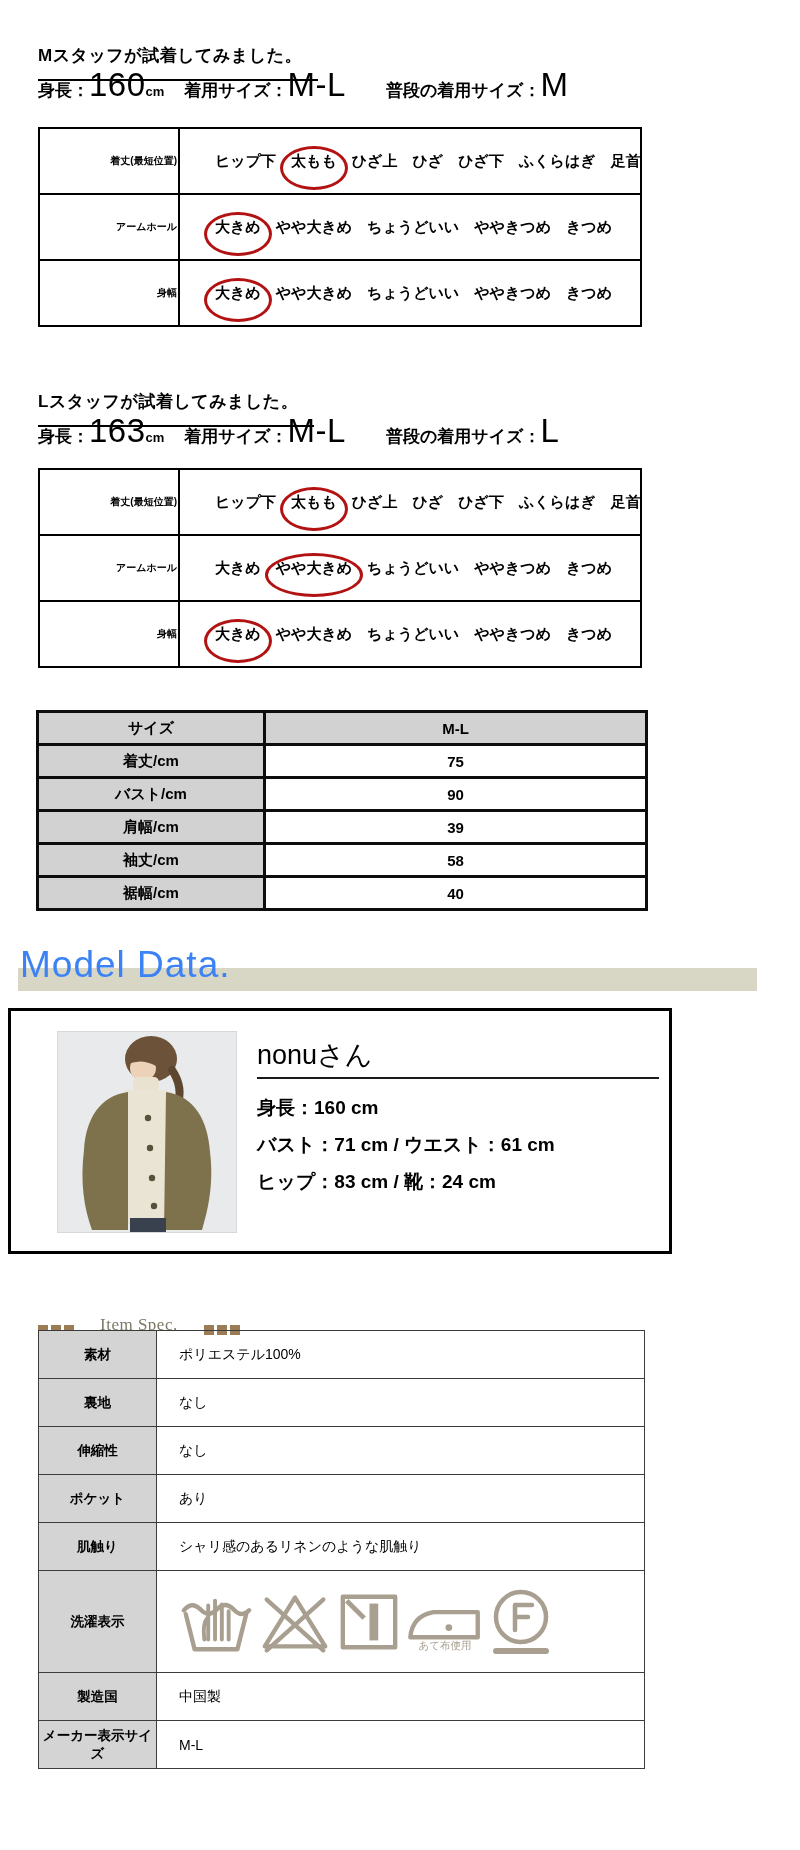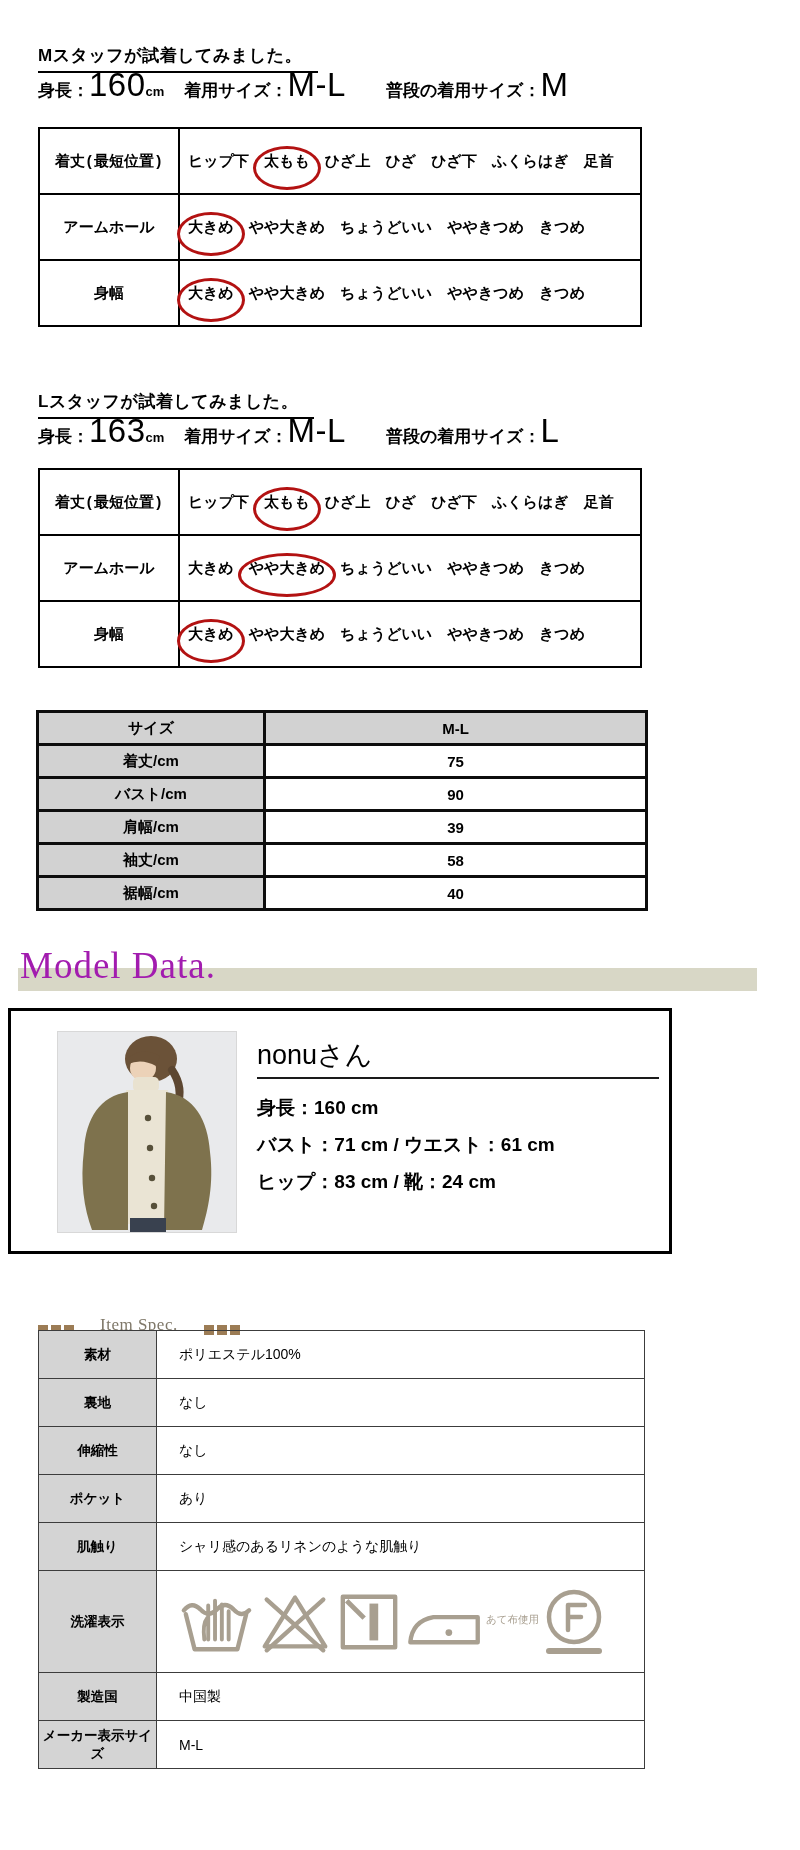--- a/index.html
+++ b/index.html
@@ -1,66 +1,66 @@
 <!DOCTYPE html>
 <html lang="ja"><head>
 <meta charset="utf-8">
 <style>
   html,body{margin:0;padding:0;background:#fff;}
   .page{position:relative;width:800px;height:1850px;background:#fff;overflow:hidden;
         font-family:"Liberation Sans","DejaVu Sans",sans-serif;color:#000;}
 
   
   .fit-heading{position:absolute;left:38px;font-size:17px;font-weight:bold;letter-spacing:.5px;
-               border-bottom:2px solid #000;padding:0 16px 4px 0;}
+               border-bottom:2px solid #000;padding:0 16px 12px 0;}
   .stats{position:absolute;left:38px;display:flex;align-items:baseline;white-space:nowrap;}
   .stats .lbl{font-size:17px;font-weight:bold;}
   .stats .big{font-size:33px;font-weight:normal;letter-spacing:.5px;}
   .stats .unit{font-size:13px;font-weight:bold;}
   .g1{display:inline-block;width:20px;} .g2{display:inline-block;width:40px;}
 
   
   .fit-table{position:absolute;left:38px;width:604px;border-collapse:collapse;table-layout:fixed;}
   .fit-table td{border:2.5px solid #000;height:62px;vertical-align:middle;}
-  .fit-label{text-align:center;font-weight:bold;font-size:15px;font-family:Liberation Mono, monospace;}
-  .fit-options{padding-left:8px;white-space:nowrap;}
+  .fit-label{text-align:right;font-weight:bold;font-size:10px;}
+  .fit-options{padding-left:35px;white-space:nowrap;}
   .fit-options span{font-size:15px;font-weight:bold;margin-right:15px;position:relative;display:inline-block;}
   .circled::after{content:"";position:absolute;left:-11px;right:-11px;top:-6px;bottom:-19px;
                   border:3.5px solid #b31212;border-radius:50%;pointer-events:none;}
 
   
   .size-table{position:absolute;top:710px;left:36px;width:612px;border-collapse:collapse;table-layout:fixed;}
   .size-table td{border:3px solid #0d0d0d;text-align:center;font-size:15px;font-weight:bold;height:28px;}
   .size-table td.shade{background:#d2d2d2;}
 
   
   .model-heading{position:absolute;top:944px;left:0;width:757px;height:50px;}
   .model-band{position:absolute;top:24px;left:18px;width:739px;height:23px;background:#d8d7c6;}
-  .model-title{position:absolute;top:0;left:20px;font-family:Liberation Serif, serif;
-               font-size:37px;letter-spacing:1px;color:#a21caf;}
+  .model-title{position:absolute;top:0;left:20px;font-family:Liberation Sans, sans-serif;
+               font-size:37px;letter-spacing:1px;color:#3b82f6;}
   .model-box{position:absolute;top:1008px;left:8px;width:658px;height:240px;border:3px solid #000;background:#fff;}
   .model-photo{position:absolute;left:46px;top:20px;width:178px;height:200px;border:1px solid #d8d8d8;}
   .model-info{position:absolute;left:246px;top:26px;width:402px;}
   .model-name{font-size:27px;font-weight:normal;padding-bottom:4px;border-bottom:2px solid #1a1a1a;margin-bottom:10px;}
   .model-line{font-size:19px;font-weight:bold;line-height:37px;white-space:nowrap;}
 
   
   .spec-header{position:absolute;top:1315px;left:38px;display:flex;align-items:flex-end;}
   .sq-group{display:flex;gap:3px;}
   .sq{width:10px;height:10px;background:#9c7c55;}
   .spec-title{font-family:"Liberation Serif","DejaVu Serif",serif;font-size:17px;color:#7f7869;
               margin:0 26px;letter-spacing:.5px;}
   .spec-table{position:absolute;top:1330px;left:38px;width:607px;border-collapse:collapse;table-layout:fixed;}
   .spec-table td{border:1.6px solid #3c3c3c;vertical-align:middle;}
   .spec-table tr{height:48px;}
   .spec-table tr.laundry-row{height:102px;}
   .spec-label{background:#d4d4d4;text-align:center;font-weight:bold;font-size:13.5px;padding:0 2px;}
   .spec-value{padding-left:22px;font-size:14px;margin-left:11px;}
   .laundry{display:flex;align-items:center;gap:3px;}
-  .icon-wrap{display:flex;align-items:center;}
+  .icon-wrap{display:flex;flex-direction:column;align-items:center;}
   .laundry-caption{font-size:10.5px;color:#a89f90;margin-top:-4px;white-space:nowrap;}
 </style>
 </head>
 <body>
 
 <div class="page">
 
   <h2 class="fit-heading" style="top:30px">Mスタッフが試着してみました。</h2>
   <div class="stats" style="top:66px">
     <span class="lbl">身長：</span>

